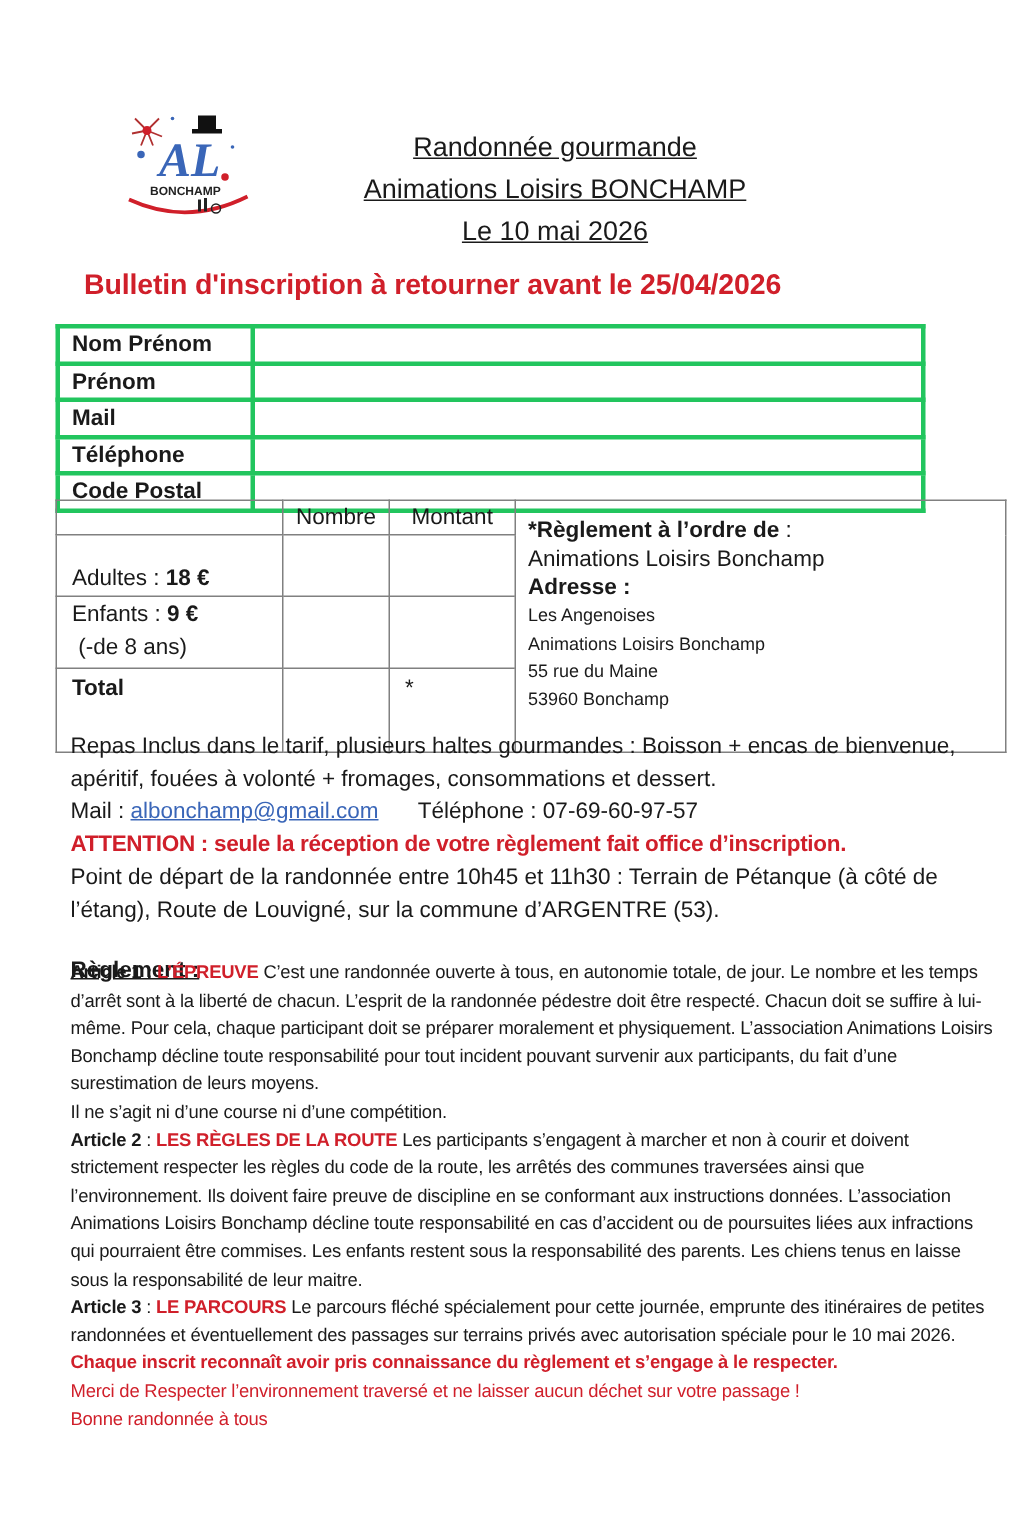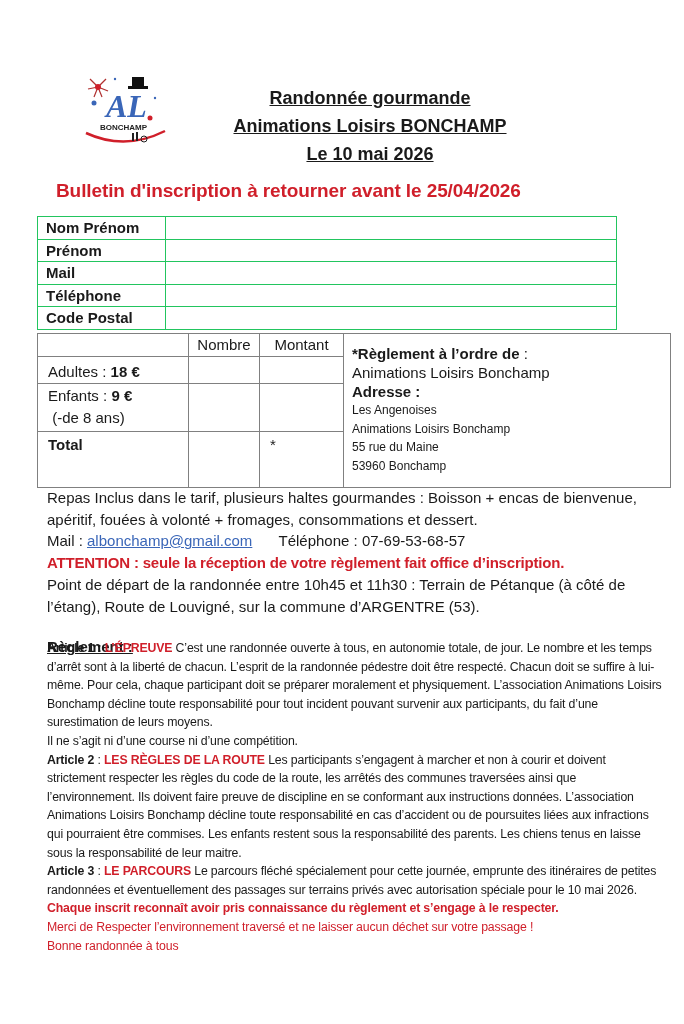--- a/index.html
+++ b/index.html
@@ -1,26 +1,26 @@
 <!DOCTYPE html>
 <html><head>
 <meta charset="utf-8">
 <style>
   html, body { margin: 0; padding: 0; background: #ffffff; }
   body { width: 684px; height: 1024px; position: relative; overflow: hidden;
          font-family: "Liberation Sans", "DejaVu Sans", sans-serif; color: #1a1a1a; }
   .abs { position: absolute; }
   .logo { left: 80px; top: 73px; width: 95px; height: 80px; }
   .title-block { left: 200px; width: 340px; top: 84px; text-align: center; }
-  .title-line { font-weight: bold; font-size: 18px; line-height: 28px; text-decoration: underline; color: #1a1a1a; }
+  .title-line { font-weight: normal; font-size: 18px; line-height: 28px; text-decoration: underline; color: #1a1a1a; }
   .deadline { left: 56px; top: 180px; font-size: 19px; font-weight: bold; color: #d01f2a; letter-spacing: -0.1px; }
 
   table { border-collapse: collapse; }
   .ident { left: 37px; top: 216px; width: 580px; }
-  .ident td { border: 1px solid #22c55e; height: 21.5px; padding: 0 0 0 8px; font-size: 15px; font-weight: bold; line-height: 21px; }
+  .ident td { border: 3px solid #22c55e; height: 21.5px; padding: 0 0 0 8px; font-size: 15px; font-weight: bold; line-height: 21px; }
   .ident td.lbl { width: 119px; }
 
   .price { left: 37px; top: 333px; width: 634px; }
   .price td { border: 1px solid #808080; font-size: 15px; padding: 0 0 0 10px; vertical-align: top; line-height: 22px; }
   .price .c1 { width: 140px; }
   .price .c2 { width: 70px; }
   .price .c3 { width: 83px; }
   .price td.hdr { text-align: center; padding: 0; }
   .price td.reg { padding: 10px 0 0 8px; line-height: 19px; }
   .reg .l1 { font-size: 15px; font-weight: bold; }
@@ -111,21 +111,21 @@
       <div class="l1"><span>*Règlement à l’ordre de</span><span style="font-weight:normal"> :</span></div>
       <div class="l2">Animations Loisirs Bonchamp</div>
       <div class="l1">Adresse :</div>
       <div class="small">Les Angenoises</div>
       <div class="small">Animations Loisirs Bonchamp</div>
       <div class="small">55 rue du Maine</div>
       <div class="small">53960 Bonchamp</div>
     </td>
   </tr>
   <tr style="height:25px">
-    <td style="padding-top:4px"><span>Adultes : </span><b>18 €</b></td>
+    <td style="padding-top:18px"><span>Adultes : </span><b>18 €</b></td>
     <td></td>
     <td></td>
   </tr>
   <tr style="height:48px">
     <td style="padding-top:1px">
       <span>Enfants : </span><b>9 €</b><br>
       <span style="white-space:pre"> (-de 8 ans)</span>
     </td>
     <td></td>
     <td></td>
@@ -134,21 +134,21 @@
     <td class="b" style="padding-top:2px">Total</td>
     <td></td>
     <td style="padding-top:2px">*</td>
   </tr>
 </tbody>
   </table>
 
 <div class="abs body-text" style="top:487px;">Repas Inclus dans le tarif, plusieurs haltes gourmandes : Boisson + encas de bienvenue, apéritif, fouées à volonté + fromages, consommations et dessert.</div>
 <div class="abs body-text" style="top:530px;">
   <span>Mail : </span><span class="link">albonchamp@gmail.com</span>
-  <span style="margin-left:22px">Téléphone : </span><span>07-69-53-68-57</span>
+  <span style="margin-left:22px">Téléphone : </span><span>07-69-60-97-57</span>
 </div>
 <div class="abs body-text red b" style="top:552px; letter-spacing:-0.2px;">ATTENTION : seule la réception de votre règlement fait office d’inscription.</div>
 <div class="abs body-text" style="top:574px; width:580px;">Point de départ de la randonnée entre 10h45 et 11h30 : Terrain de Pétanque (à côté de l’étang), Route de Louvigné,  sur la commune d’ARGENTRE (53).</div>
 <div class="abs body-text b" style="top:636px; text-decoration:underline;">Règlement :</div>
 
 <div class="abs rules" style="top:639px;">
   <p>
     <b>Article 1 : </b><b class="red">L’ÉPREUVE</b><span> C’est une randonnée ouverte à tous, en autonomie totale, de jour. Le nombre et les temps d’arrêt sont à la liberté de chacun. L’esprit de la randonnée pédestre doit être respecté. Chacun doit se suffire à lui-même. Pour cela, chaque participant doit se préparer moralement et physiquement. L’association Animations Loisirs Bonchamp décline toute responsabilité pour tout incident pouvant survenir aux participants, du fait d’une surestimation de leurs moyens.</span>
   </p>
   <p>Il ne s’agit ni d’une course ni d’une compétition.</p>

